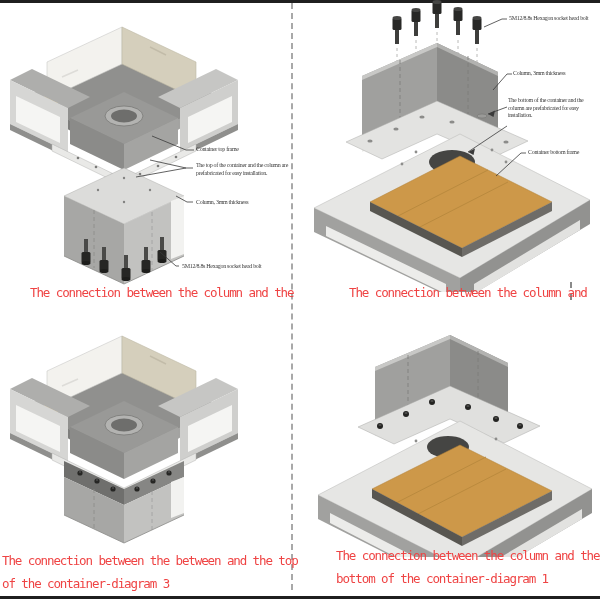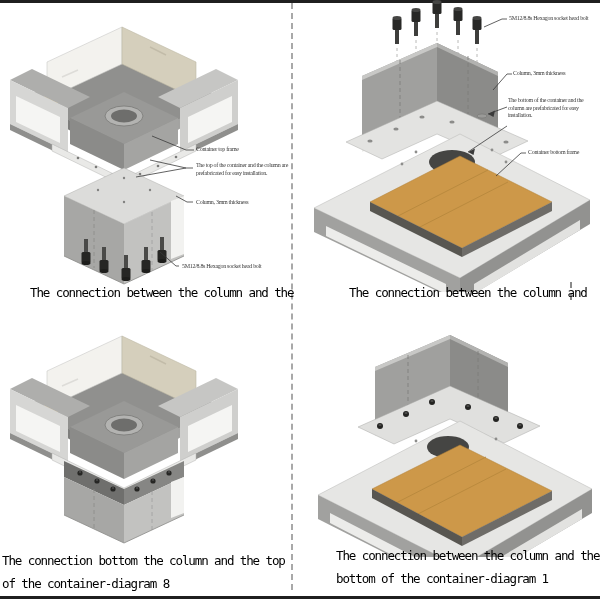--- a/index.html
+++ b/index.html
@@ -10,21 +10,21 @@
   .hline{position:absolute;left:0;width:600px;background:#1f1f1f;}
   .vdash{position:absolute;border-left:2px dashed #a8a8a8;}
 
   .diagram-svg{position:absolute;overflow:hidden;}
 
   .anno{position:absolute;font-family:"Liberation Serif",serif;font-size:6px;
         letter-spacing:-0.3px;color:#3a3a3a;line-height:7.5px;}
   .anno.nowrap{white-space:nowrap;}
 
   .caption{position:absolute;font-family:"DejaVu Sans Mono",monospace;
-           font-size:12.5px;letter-spacing:-1.1px;color:#000000;line-height:23px;
+           font-size:12.5px;letter-spacing:-1.1px;color:#ef4444;line-height:23px;
            white-space:nowrap;}
 </style>
 </head>
 <body>
 
 <div id="canvas">
 
   <div class="hline" style="top:0;height:3px;"></div>
   <div class="hline" style="top:596px;height:3px;"></div>
   <div class="vdash" style="left:291px;top:3px;height:587px;"></div>
@@ -272,22 +272,22 @@
     <g>
       <polygon points="64,144 124,172 124,210 64,182" fill="#a7a7a5"></polygon>
       <polygon points="124,172 184,144 184,182 124,210" fill="#c2c2c0"></polygon>
       <polygon points="171,149 184,144 184,180 171,185" fill="#f2f2f0"></polygon>
       <line x1="94" y1="156" x2="94" y2="196" stroke="#8a8a88" stroke-width="0.8" stroke-dasharray="4,3"></line>
       <line x1="152" y1="158" x2="152" y2="198" stroke="#a0a09e" stroke-width="0.8" stroke-dasharray="4,3"></line>
       <polyline points="64,182 124,210 184,182" fill="none" stroke="#8a8a88" stroke-width="0.8"></polyline>
     </g>
   </svg>
   <div class="caption" style="left:2px;top:549px;">
-    <div>The connection bottom the column and the top</div>
-    <div>of the container-diagram 8</div>
+    <div>The connection between the between and the top</div>
+    <div>of the container-diagram 3</div>
   </div>
 
   <svg class="diagram-svg" style="left:300px;top:335px;" width="300" height="222" viewBox="0 0 300 222">
     <g>
       <polygon points="75,32 150,0 150,64 75,96" fill="#a0a09e"></polygon>
       <polygon points="150,0 208,28 208,92 150,64" fill="#8b8b89"></polygon>
       <polygon points="75,32 150,0 150,4 75,36" fill="#c8c8c6"></polygon>
       <polygon points="150,0 208,28 208,32 150,4" fill="#b2b2b0"></polygon>
       <polygon points="75,96 150,64 150,69 75,101" fill="#efefed"></polygon>
       <polygon points="150,64 208,92 208,97 150,69" fill="#dddddb"></polygon>

